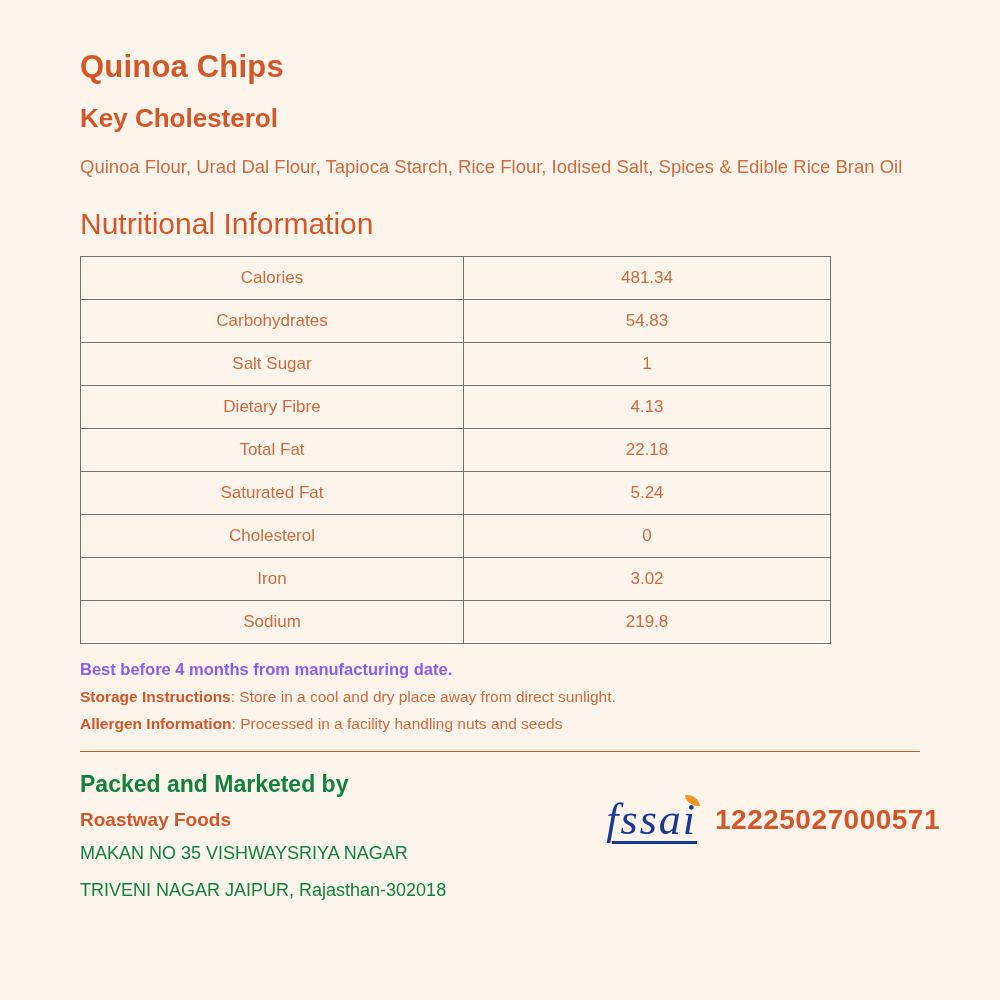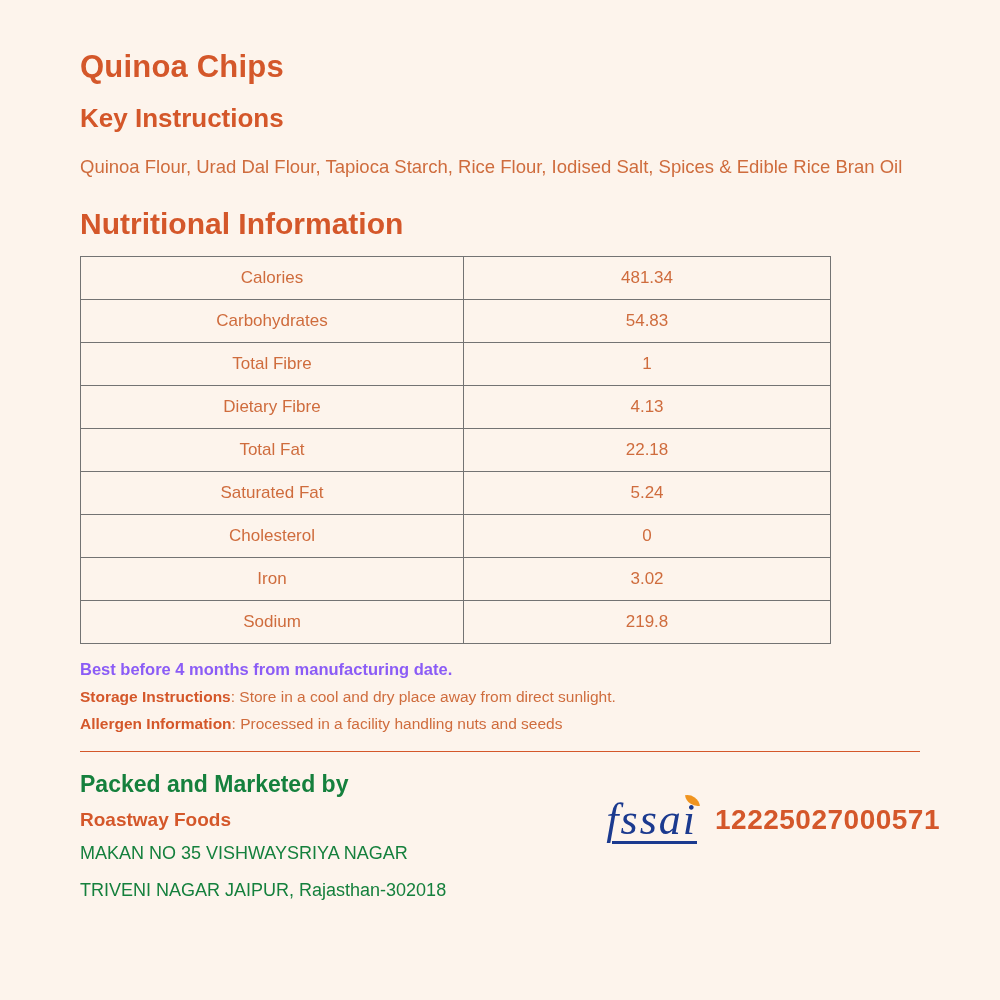--- a/index.html
+++ b/index.html
@@ -44,21 +44,21 @@
     max-width: 840px;
     font-weight: 400;
   }
   .nutri-row {
     display: flex;
     align-items: baseline;
     margin: 22px 0 0 0;
   }
   .nutri-heading {
     font-size: 30px;
-    font-weight: bold;
+    font-weight: normal;
     color: #d4572a;
     line-height: 1.1;
   }
   .nutri-sub {
     font-size: 15.5px;
     color: #cf6c3d;
     margin-left: 12px;
     font-weight: 400;
   }
   table.nutrition {
@@ -168,40 +168,40 @@
     letter-spacing: 0.5px;
   }
 </style>
 </head>
 <body>
 
 <div class="page">
 
   <h1 class="product-title">Quinoa Chips</h1>
 
-  <h2 class="section-heading">Key Instructions</h2>
+  <h2 class="section-heading">Key Cholesterol</h2>
 
   <p class="ingredients-text">Quinoa Flour, Urad Dal Flour, Tapioca Starch, Rice Flour, Iodised Salt, Spices &amp; Edible Rice Bran Oil</p>
 
   <div class="nutri-row">
     <span class="nutri-heading">Nutritional Information</span>
   </div>
 
   <table class="nutrition">
     <tbody>
       <tr>
         <td class="label">Calories</td>
         <td class="value">481.34</td>
       </tr>
       <tr>
         <td class="label">Carbohydrates</td>
         <td class="value">54.83</td>
       </tr>
       <tr>
-        <td class="label">Total Fibre</td>
+        <td class="label">Salt Sugar</td>
         <td class="value">1</td>
       </tr>
       <tr>
         <td class="label">Dietary Fibre</td>
         <td class="value">4.13</td>
       </tr>
       <tr>
         <td class="label">Total Fat</td>
         <td class="value">22.18</td>
       </tr>

